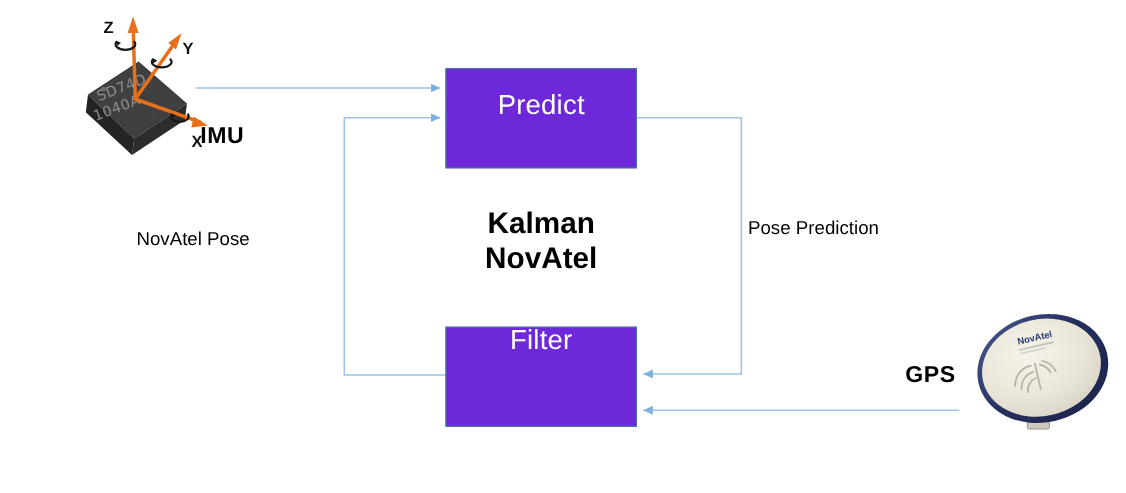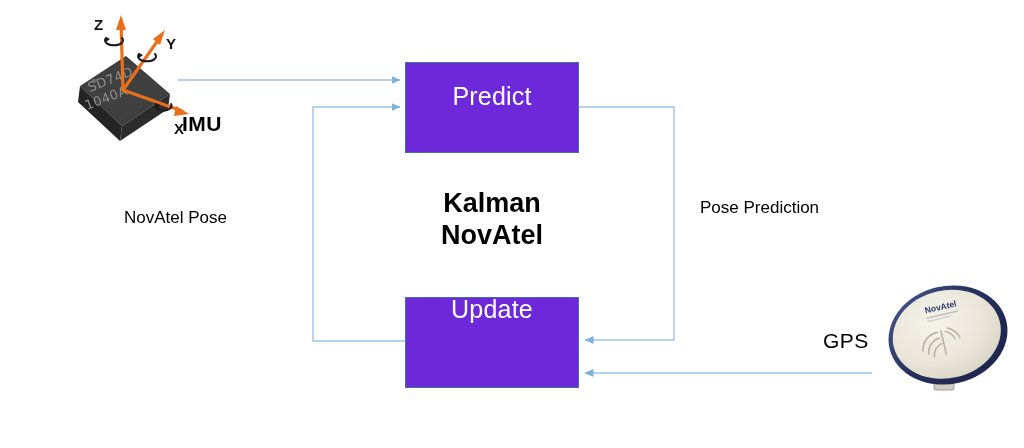--- a/index.html
+++ b/index.html
@@ -66,34 +66,33 @@
     left: 124px;
     top: 208px;
     font-size: 17px;
     font-weight: 400;
   }
   #lbl-poseprediction {
     left: 680px;
     top: 198px;
     font-size: 17px;
     font-weight: 400;
-    margin-left: 20px;
   }
   #lbl-imu {
     left: 182px;
     top: 112px;
     font-size: 21px;
     font-weight: bold;
     letter-spacing: 0.5px;
   }
   #lbl-gps {
     left: 823px;
     top: 329px;
     font-size: 21px;
-    font-weight: normal;
+    font-weight: bold;
     letter-spacing: 0.5px;
   }
 
   
   #imu-sensor {
     position: absolute;
     left: 58px;
     top: 8px;
     width: 135px;
     height: 135px;
@@ -187,21 +186,21 @@
     </g>
   </svg>
 
   <div class="lbl" id="lbl-imu">IMU</div>
 
   <div class="kf-box" id="box-predict">
     <span>Predict</span>
   </div>
 
   <div class="kf-box" id="box-update">
-    <span>Update</span>
+    <span>Filter</span>
   </div>
 
   <div class="lbl" id="lbl-kalman">
     <span class="l1">Kalman</span>
     <span class="l2">NovAtel</span>
   </div>
 
   <div class="lbl" id="lbl-prevpose">NovAtel Pose</div>
 
   <div class="lbl" id="lbl-poseprediction">Pose Prediction</div>

